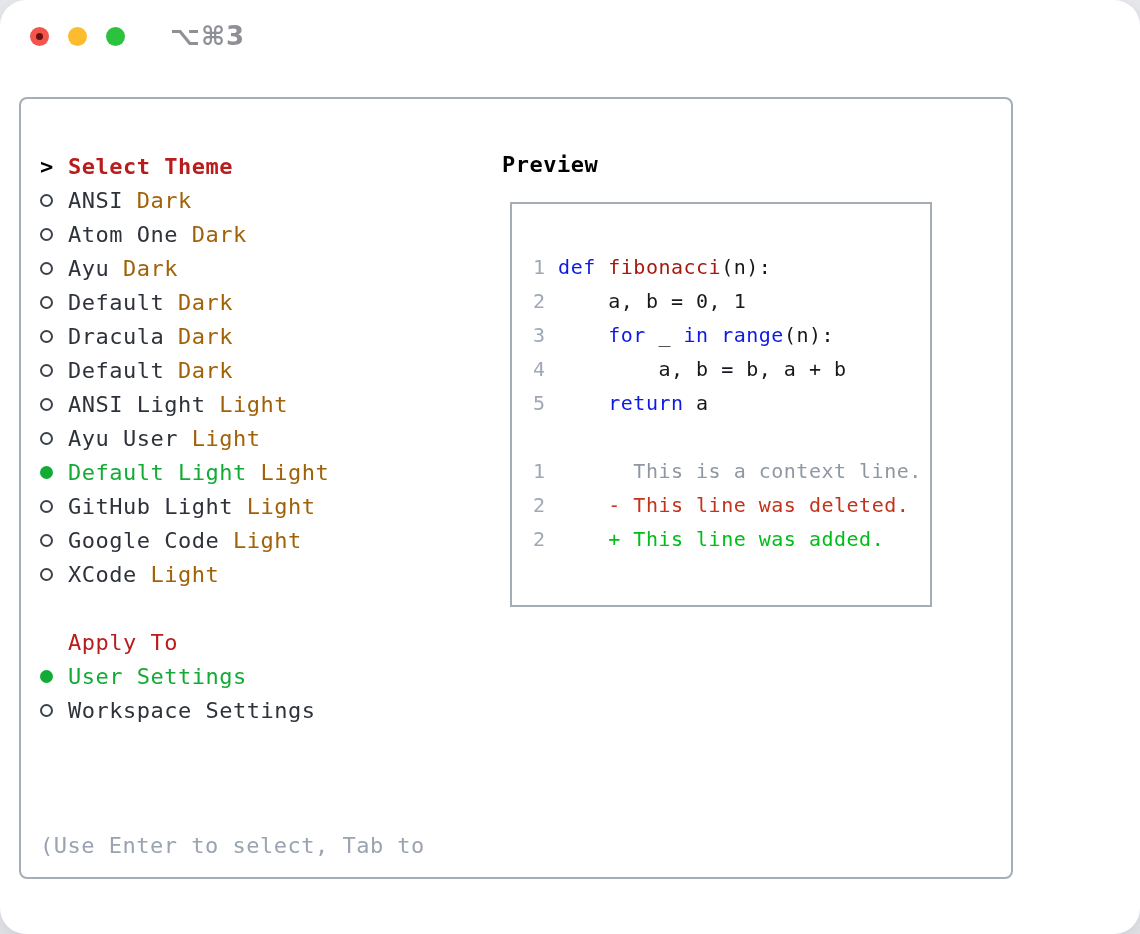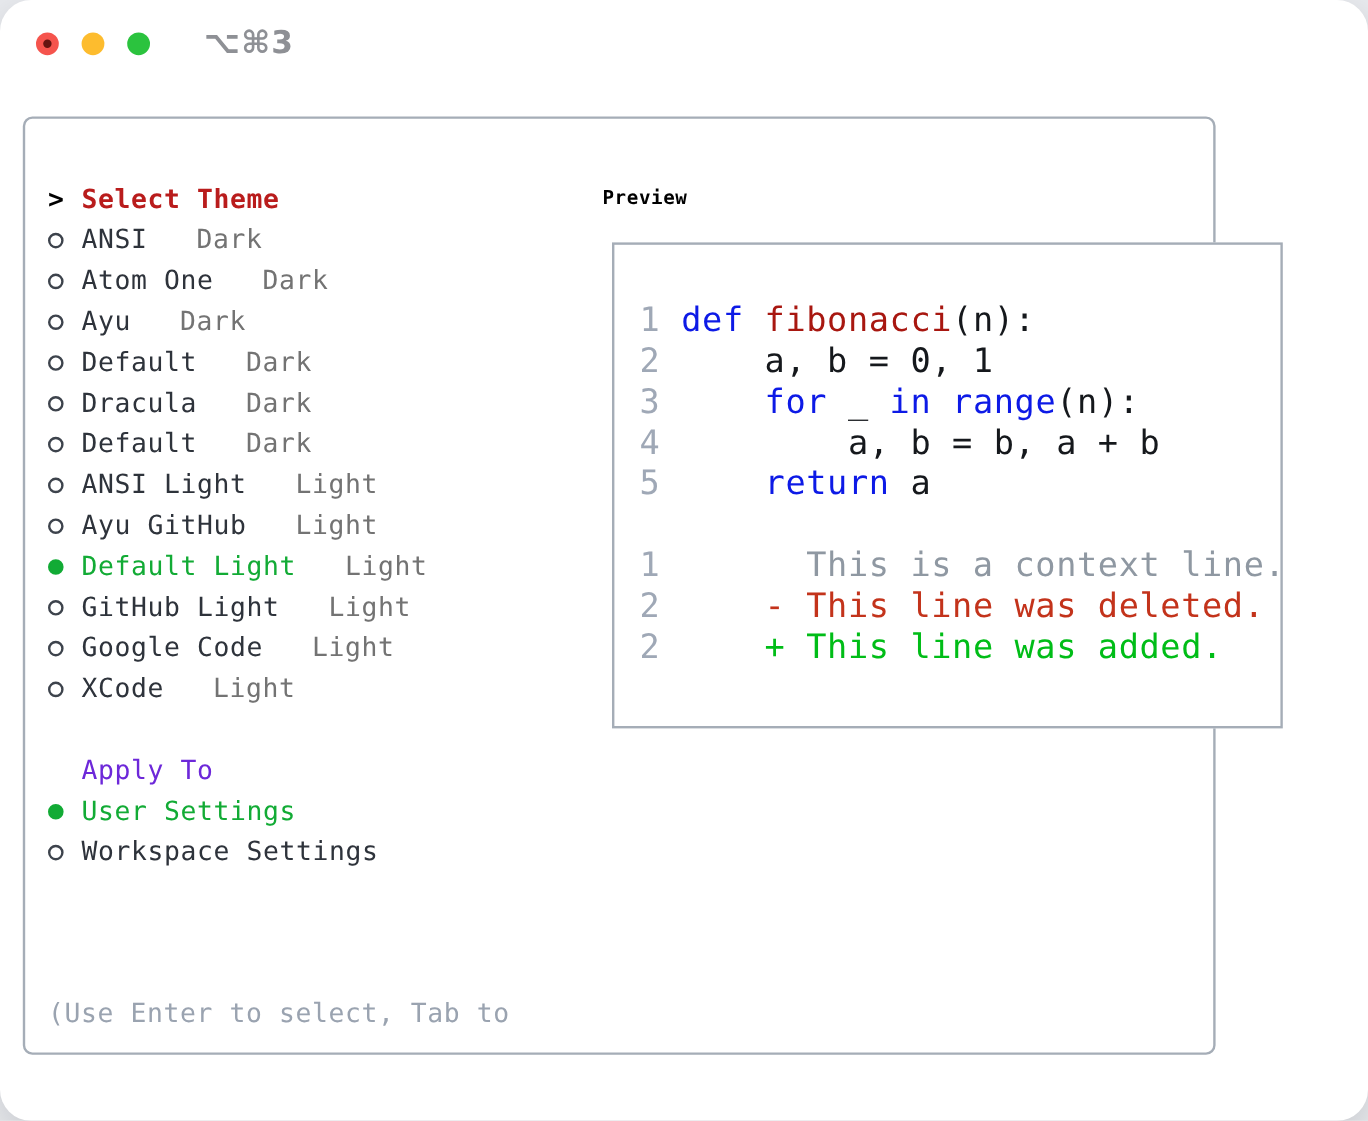--- a/index.html
+++ b/index.html
@@ -26,30 +26,30 @@
   .left{position:absolute;left:19px;top:50px;font-size:22px;letter-spacing:0.5px;}
   .row{height:34px;display:flex;align-items:center;}
   .marker{width:28px;display:flex;align-items:center;flex:none;}
   .radio{width:13px;height:13px;border-radius:50%;border:2px solid #3d434c;box-sizing:border-box;}
   .radio.sel{background:#12ab35;border-color:#12ab35;}
   .prompt{font-weight:bold;color:#000;}
   .txt{white-space:pre;}
   .hdr{font-weight:bold;color:#b91c1c;white-space:pre;}
   .name{color:#2e333b;text-align:right;}
   .name.sel{color:#12ab35;}
-  .sfx{color:#737373;margin-left:27px;}
-  .plain{color:#6d28d9;white-space:pre;}
+  .sfx{color:#a16207;}
+  .plain{color:#b91c1c;white-space:pre;}
   .help{color:#9aa3b0;line-height:34px;white-space:pre;}
 
   
   .preview-header{position:absolute;left:481px;top:49px;height:34px;line-height:34px;
-                  font-size:16px;letter-spacing:0.5px;font-weight:bold;color:#000;text-align:center;}
-  .preview-box{position:absolute;left:489px;top:103px;width:559px;height:405px;box-sizing:border-box;
+                  font-size:22px;letter-spacing:0.5px;font-weight:bold;color:#000;text-align:center;}
+  .preview-box{position:absolute;left:489px;top:103px;width:422px;height:405px;box-sizing:border-box;
                border:2px solid #a5adb7;background:#fff;margin:0;padding:46px 10px 0 21px;
-               font-family:"DejaVu Sans Mono",monospace;font-size:28px;line-height:34px;letter-spacing:0.5px;}
+               font-family:"DejaVu Sans Mono",monospace;font-size:20px;line-height:34px;letter-spacing:0.5px;}
   .ln{color:#9fa8b6;}
   .kw{color:#0d1ae6;}
   .fn{color:#a81710;}
   .tx{color:#15181c;}
   .ctx{color:#8f98a2;}
   .del{color:#c3331b;}
   .add{color:#00bd17;}
 </style>
 </head>
 <body>
@@ -114,21 +114,21 @@
           <div class="row">
             <span class="marker">
               <span class="radio"></span>
             </span>
             <span class="txt"><span class="name">ANSI Light</span><span class="sfx"> Light</span></span>
           </div>
           <div class="row">
             <span class="marker">
               <span class="radio"></span>
             </span>
-            <span class="txt"><span class="name">Ayu GitHub</span><span class="sfx"> Light</span></span>
+            <span class="txt"><span class="name">Ayu User</span><span class="sfx"> Light</span></span>
           </div>
           <div class="row">
             <span class="marker">
               <span class="radio sel"></span>
             </span>
             <span class="txt"><span class="name sel">Default Light</span><span class="sfx"> Light</span></span>
           </div>
           <div class="row">
             <span class="marker">
               <span class="radio"></span>

